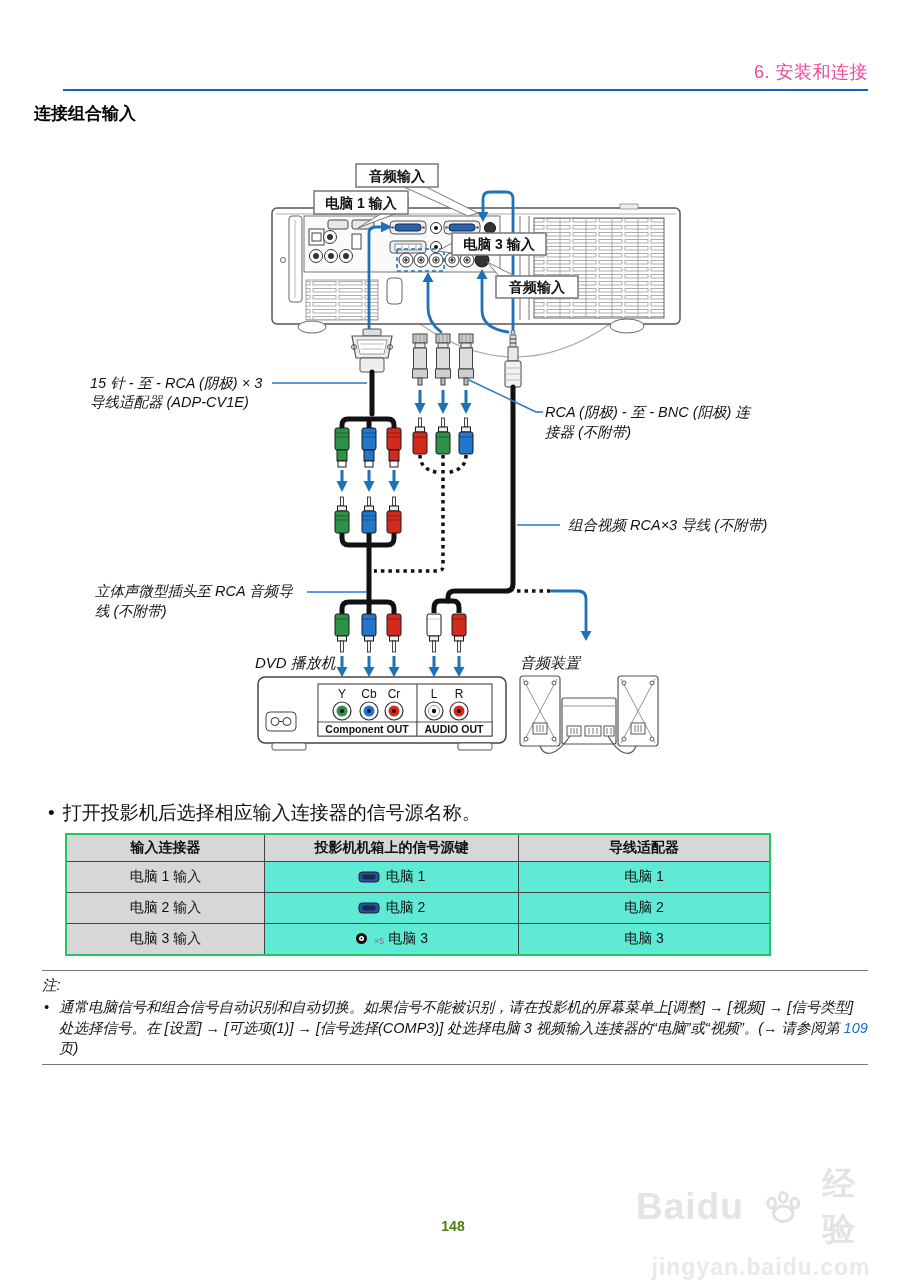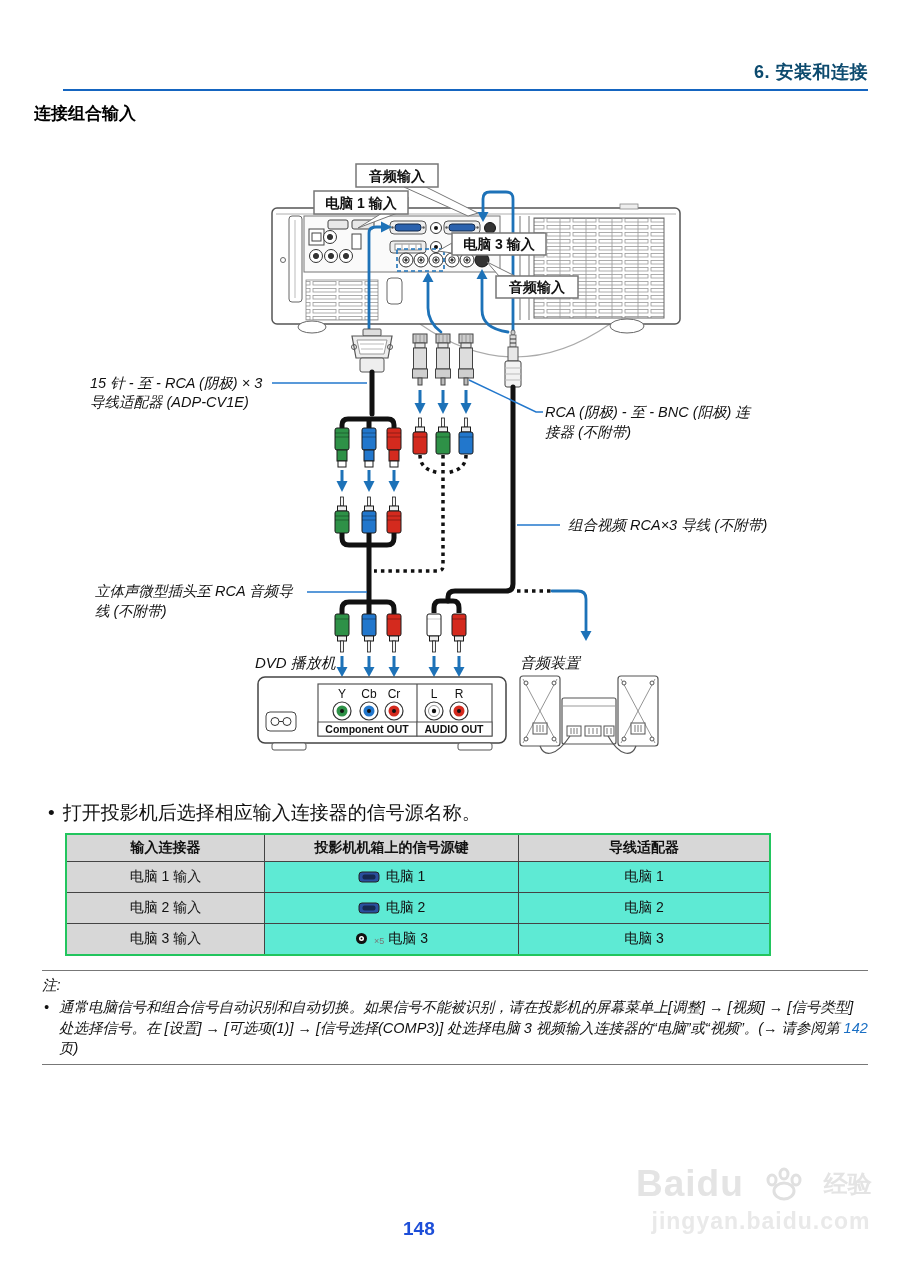--- a/index.html
+++ b/index.html
@@ -1,20 +1,20 @@
 <!DOCTYPE html>
 <html><head>
 <meta charset="utf-8">
 <style>
   html,body{margin:0;padding:0;background:#888;}
   .page{position:relative;width:906px;height:1280px;background:#fff;margin:0 auto;overflow:hidden;
         font-family:"Liberation Sans","DejaVu Sans",sans-serif;color:#111;}
   
   .chapter{position:absolute;top:60px;left:63px;width:805px;text-align:right;
-           font-size:18px;font-weight:bold;color:#0c4a6e;letter-spacing:.5px;}
+           font-size:18px;font-weight:normal;color:#ec4899;letter-spacing:.5px;}
   .chapter-rule{position:absolute;top:89px;left:63px;width:805px;height:2px;background:#1565c0;}
   .section-title{position:absolute;top:102px;left:34px;font-size:17px;font-weight:bold;color:#000;}
   
   .diagram{position:absolute;left:0;top:140px;}
   
   .intro{position:absolute;left:48px;top:800px;width:800px;font-size:19px;}
   .intro .b{margin-right:8px;}
   
   .conn-table{position:absolute;left:65px;top:833px;border-collapse:collapse;table-layout:fixed;}
   .conn-table td,.conn-table th{border:1px solid #444;font-size:14px;font-weight:normal;
@@ -29,27 +29,27 @@
   
   .notes{position:absolute;left:42px;top:970px;width:826px;font-style:italic;font-size:14.5px;line-height:1.4;}
   .notes hr{border:none;border-top:1px solid #777;margin:0 0 4px 0;}
   .notes hr.bot{margin:6px 0 0 0;}
   .notes .ntitle{margin:2px 0 2px 0;}
   .notes ul{list-style:none;margin:0;padding:0;}
   .notes li{position:relative;padding-left:17px;margin:0 0 2px 0;}
   .notes li::before{content:"•";position:absolute;left:2px;top:0;}
   .page-link{color:#1a6fc4;cursor:pointer;}
   
-  .pageno{position:absolute;left:403px;top:1218px;width:100px;text-align:left;
-          font-size:19px;font-weight:bold;color:#1d4ed8;}
+  .pageno{position:absolute;left:403px;top:1218px;width:100px;text-align:center;
+          font-size:14px;font-weight:bold;color:#4d7c0f;}
   
   .wm{position:absolute;left:636px;top:1162px;width:250px;color:#e4e4e4;user-select:none;}
   .wm-row{display:flex;align-items:center;gap:18px;}
   .wm-baidu{font-size:37px;font-weight:bold;letter-spacing:1px;}
-  .wm-jy{font-size:24px;font-weight:bold;}
+  .wm-jy{font-size:33px;font-weight:bold;}
   .wm-url{font-size:23px;font-weight:bold;color:#e9e9e9;letter-spacing:1px;margin-top:2px;text-align:center;}
   svg text{font-family:"Liberation Sans","DejaVu Sans",sans-serif;}
   .lbl{font-size:14.5px;font-style:italic;fill:#111;}
   .callout-t{font-size:14px;font-weight:600;fill:#111;}
   .dvdlbl{font-size:12px;fill:#111;}
   .outlbl{font-size:10.5px;font-weight:bold;fill:#111;}
 </style>
 </head>
 <body>
 
@@ -506,21 +506,21 @@
       </td>
       <td>电脑 3</td>
     </tr>
   </tbody>
     </table>
 
   <div class="notes">
     <hr>
     <div class="ntitle">注:</div>
     <ul>
-      <li><span>通常电脑信号和组合信号自动识别和自动切换。如果信号不能被识别，请在投影机的屏幕菜单上[调整] → [视频] → [信号类型] 处选择信号。在 [设置] → [可选项(1)] → [信号选择(COMP3)] 处选择电脑 3 视频输入连接器的“电脑”或“视频”。(→ 请参阅第 </span><span class="page-link">142</span><span> 页)</span></li>
+      <li><span>通常电脑信号和组合信号自动识别和自动切换。如果信号不能被识别，请在投影机的屏幕菜单上[调整] → [视频] → [信号类型] 处选择信号。在 [设置] → [可选项(1)] → [信号选择(COMP3)] 处选择电脑 3 视频输入连接器的“电脑”或“视频”。(→ 请参阅第 </span><span class="page-link">109</span><span> 页)</span></li>
     </ul>
     <hr class="bot">
   </div>
 
   <div class="pageno">148</div>
 
   <div class="wm">
     <div class="wm-row">
       <span class="wm-baidu">Baidu</span>
       <svg width="44" height="44" viewBox="0 0 44 44" fill="none" stroke="#e0e0e0" stroke-width="3">

